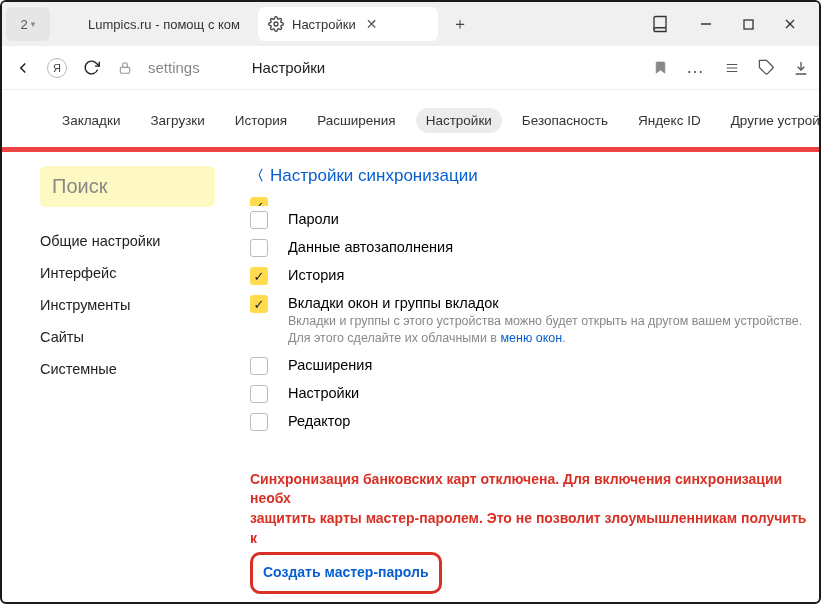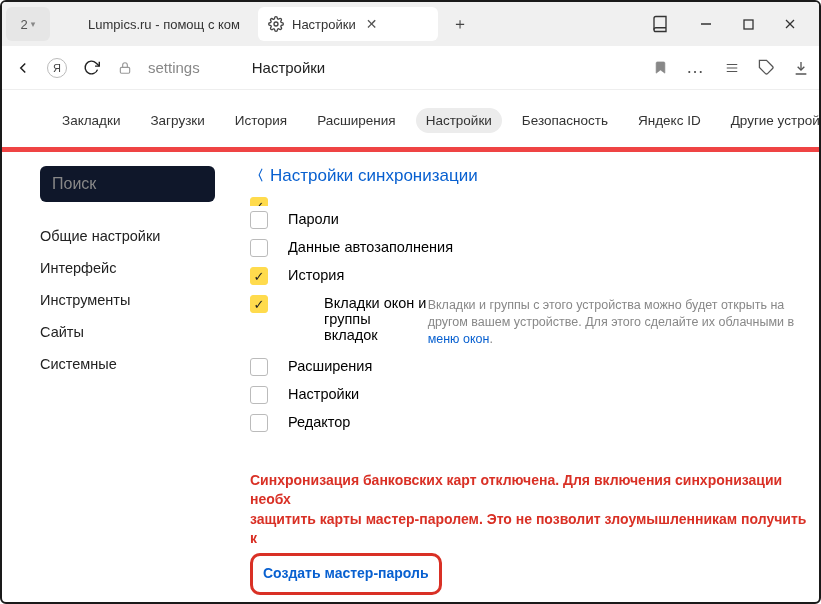--- a/index.html
+++ b/index.html
@@ -98,24 +98,24 @@
   
   .content {
     display:flex;
     height: calc(604px - 44px - 44px - 51px);
   }
   .sidebar {
     width:220px;
     padding:14px 0 0 38px;
   }
   .sidebar .search {
-    background:#0f172a;
+    background:#fef9c3;
     border-radius:6px;
     padding:9px 12px;
-    font-size:16px;
+    font-size:20px;
     color:#888;
     margin-bottom:18px;
     width:175px;
   }
   .sidebar .sitem {
     font-size:14.5px;
     color:#222;
     padding:8px 0;
     cursor:pointer;
   }
@@ -146,21 +146,21 @@
   .checkbox {
     width:18px;height:18px;
     border:1.5px solid #bbb;
     border-radius:3px;
     flex:0 0 18px;
     display:flex;align-items:center;justify-content:center;
     font-size:13px; color:#222;
     background:#fff;
   }
   .checkbox.checked { background:#ffdb4d; border-color:#ffdb4d; }
-  .checkrow .rowbody { display:flex; flex-direction:row;margin-left:36px; }
+  .checkrow .rowbody { display:flex; flex-direction:column; }
   .checkrow .desc { font-size:12.5px; color:#888; line-height:1.35; margin-top:2px; max-width:520px;}
   .checkrow .desc a { color:#0860d0; text-decoration:none; cursor:pointer;}
   .warnblock {
     margin-top:34px;
     font-size:14px;
     color:#d93025;
     line-height:1.4;
     max-width:560px;
     font-weight:bold;
   }

